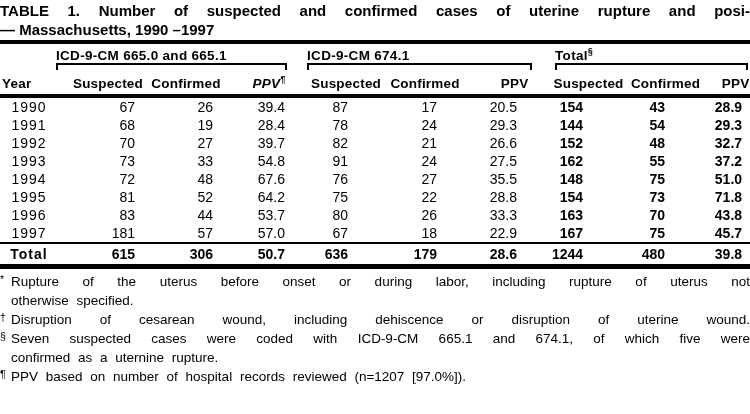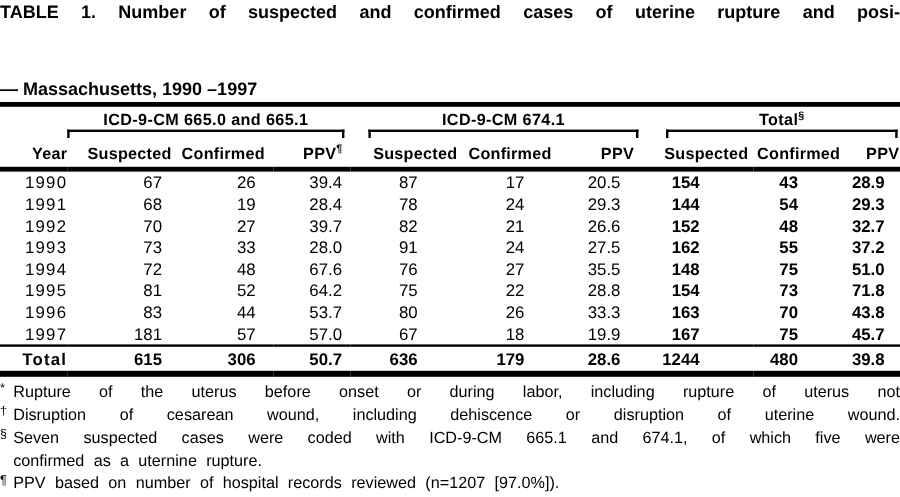--- a/index.html
+++ b/index.html
@@ -7,66 +7,66 @@
     width:750px; height:414px; overflow:hidden; background:#ffffff;
     font-family:"Liberation Sans", sans-serif; color:#000000;
   }
 
   
   #title { padding-top:2px; }
   .tl {
     font-weight:bold; font-size:15px; line-height:18.5px;
     text-align:justify; text-align-last:justify; white-space:normal;
   }
-  .tl.noj { text-align-last:left;margin-top:45px; }
+  .tl.noj { text-align-last:left; }
   .it { font-style:italic; }
   .tsup { font-size:9px; font-weight:bold; }
 
   .rule { height:4px; background:#000; margin-top:1px; }
 
   
   table { width:750px; table-layout:fixed; border-collapse:collapse; }
   th, td { margin:0; }
 
   .grow th { height:22px; vertical-align:bottom; padding:0; }
-  .glabel { font-weight:bold; font-size:13.5px; text-align:center; line-height:15px; letter-spacing:0.3px; }
+  .glabel { font-weight:bold; font-size:13.5px; text-align:left; line-height:15px; letter-spacing:0.3px; }
   .gsup { font-size:9px; }
   .srule { height:5px; border-top:2px solid #000; border-left:2px solid #000; border-right:2px solid #000; }
   .s1 { margin-right:5px; }
   .s2 { margin-left:15px; margin-right:3px; }
   .s3 { margin-left:20px; margin-right:2px; }
 
   .hrow th {
     font-weight:bold; font-size:13.5px; vertical-align:bottom;
     padding:0 0 3px 0; border-bottom:4px solid #000; text-align:center; height:21px;
     letter-spacing:0.2px;
   }
-  .hrow th:nth-child(1)  { text-align:right; padding-left:2px; }
+  .hrow th:nth-child(1)  { text-align:left; padding-left:2px; }
   .hrow th:nth-child(2)  { padding-left:10px; }
   .hrow th:nth-child(3)  { padding-right:6px; }
-  .hrow th:nth-child(4)  { padding-left:18px; }
+  .hrow th:nth-child(4)  { padding-left:18px;font-style:italic; }
   .hrow th:nth-child(5)  { padding-left:10px; }
   .hrow th:nth-child(6)  { padding-right:10px; }
   .hrow th:nth-child(7)  { padding-left:24px; }
   .hrow th:nth-child(8)  { padding-left:14px; }
   .hrow th:nth-child(9)  { padding-right:2px; }
   .hrow th:nth-child(10) { padding-left:16px; }
   .hsup { font-size:9px; }
 
   tbody td { font-size:14px; height:18px; line-height:18px; padding:0; text-align:right; }
-  tbody td:nth-child(1)  { text-align:right; padding-left:2px; letter-spacing:1px; }
+  tbody td:nth-child(1)  { text-align:center; padding-left:2px; letter-spacing:1px; }
   tbody td:nth-child(2)  { padding-right:15px; }
   tbody td:nth-child(3)  { padding-right:15px; }
   tbody td:nth-child(4)  { padding-right:7px; }
   tbody td:nth-child(5)  { padding-right:42px; }
   tbody td:nth-child(6)  { padding-right:33px; }
   tbody td:nth-child(7)  { padding-right:18px; }
   tbody td:nth-child(8)  { padding-right:45px; font-weight:bold; }
   tbody td:nth-child(9)  { padding-right:40px; font-weight:bold; }
-  tbody td:nth-child(10) { padding-right:8px;  font-weight:bold;text-align:center; }
+  tbody td:nth-child(10) { padding-right:8px;  font-weight:bold; }
   tr.total td { font-weight:bold; border-top:2px solid #000; border-bottom:5px solid #000; height:20px; }
 
   
   #footnotes { margin-top:3px; }
   .fn { position:relative; }
   .fnm { position:absolute; left:0; top:1px; font-size:10.5px; }
   .fl {
     font-size:13.5px; line-height:19px; padding-left:11px;
     text-align:justify; text-align-last:justify; word-spacing:1px;
   }
@@ -166,21 +166,21 @@
           <td>21</td>
           <td>26.6</td>
           <td>152</td>
           <td>48</td>
           <td>32.7</td>
         </tr>
         <tr>
           <td>1993</td>
           <td>73</td>
           <td>33</td>
-          <td>28.0</td>
+          <td>54.8</td>
           <td>91</td>
           <td>24</td>
           <td>27.5</td>
           <td>162</td>
           <td>55</td>
           <td>37.2</td>
         </tr>
         <tr>
           <td>1994</td>
           <td>72</td>
@@ -217,21 +217,21 @@
           <td>70</td>
           <td>43.8</td>
         </tr>
         <tr>
           <td>1997</td>
           <td>181</td>
           <td>57</td>
           <td>57.0</td>
           <td>67</td>
           <td>18</td>
-          <td>19.9</td>
+          <td>22.9</td>
           <td>167</td>
           <td>75</td>
           <td>45.7</td>
         </tr>
         <tr class="total">
           <td>Total</td>
           <td>615</td>
           <td>306</td>
           <td>50.7</td>
           <td>636</td>
@@ -241,20 +241,21 @@
           <td>480</td>
           <td>39.8</td>
         </tr>
       </tbody>
   </table>
 
   <div id="footnotes">
       <div class="fn">
         <sup class="fnm">*</sup>
         <div class="fl">Rupture of the uterus before onset or during labor, including rupture of uterus not</div>
+        <div class="fl noj">otherwise specified.</div>
       </div>
       <div class="fn">
         <sup class="fnm">†</sup>
         <div class="fl">Disruption of cesarean wound, including dehiscence or disruption of uterine wound.</div>
       </div>
       <div class="fn">
         <sup class="fnm">§</sup>
         <div class="fl">Seven suspected cases were coded with ICD-9-CM 665.1 and 674.1, of which five were</div>
         <div class="fl noj">confirmed as a uternine rupture.</div>
       </div>

